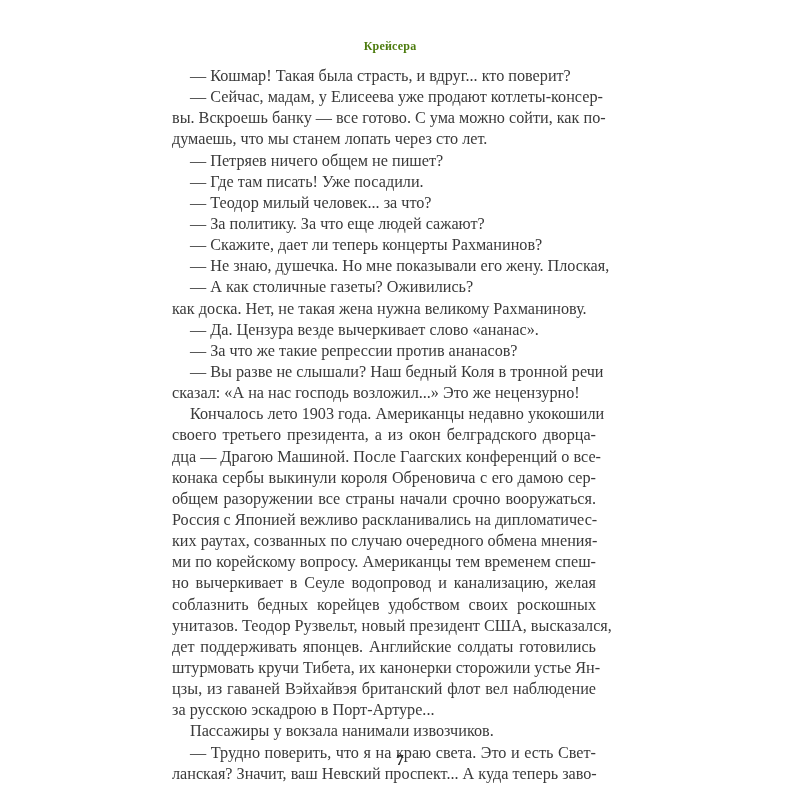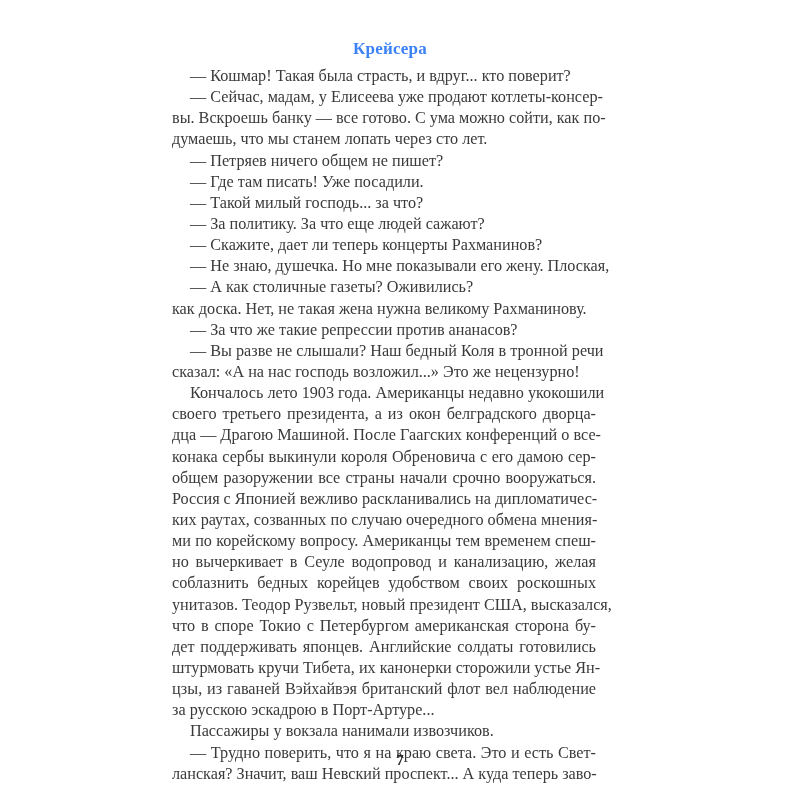--- a/index.html
+++ b/index.html
@@ -5,22 +5,22 @@
     html, body { margin: 0; padding: 0; background: #ffffff; }
     body { width: 800px; height: 800px; position: relative; overflow: hidden; }
     .page {
       position: absolute; left: 0; top: 0; width: 800px; height: 800px;
       background: #ffffff;
       font-family: "Liberation Serif", "DejaVu Serif", serif;
       color: #3a3a3a;
     }
     .title {
       position: absolute; top: 39px; left: 0; width: 780px;
-      text-align: center; font-weight: bold; font-size: 17px;
-      color: #3b82f6; letter-spacing: 0.2px;
+      text-align: center; font-weight: bold; font-size: 12px;
+      color: #4d7c0f; letter-spacing: 0.2px;
     }
     .body {
       position: absolute; top: 66px; left: 172px; width: 424px;
       font-size: 16.2px; line-height: 21.15px;
     }
     .line {
       display: block; white-space: nowrap; height: 21.15px;
       text-align: justify; text-align-last: justify;
     }
     .line.indent { padding-left: 18px; }
@@ -35,41 +35,41 @@
 
 <div class="page">
   <div class="title">Крейсера</div>
   <div class="body" id="body">
       <span class="line indent last">— Кошмар! Такая была страсть, и вдруг... кто поверит?</span>
       <span class="line indent">— Сейчас, мадам, у Елисеева уже продают котлеты-консер-</span>
       <span class="line">вы. Вскроешь банку — все готово. С ума можно сойти, как по-</span>
       <span class="line last">думаешь, что мы станем лопать через сто лет.</span>
       <span class="line indent last">— Петряев ничего общем не пишет?</span>
       <span class="line indent last">— Где там писать! Уже посадили.</span>
-      <span class="line indent last">— Такой милый господь... за что?</span>
+      <span class="line indent last">— Теодор милый человек... за что?</span>
       <span class="line indent last">— За политику. За что еще людей сажают?</span>
       <span class="line indent last">— Скажите, дает ли теперь концерты Рахманинов?</span>
       <span class="line indent">— Не знаю, душечка. Но мне показывали его жену. Плоская,</span>
       <span class="line indent last">— А как столичные газеты? Оживились?</span>
       <span class="line last">как доска. Нет, не такая жена нужна великому Рахманинову.</span>
+      <span class="line indent last">— Да. Цензура везде вычеркивает слово «ананас».</span>
       <span class="line indent last">— За что же такие репрессии против ананасов?</span>
       <span class="line indent">— Вы разве не слышали? Наш бедный Коля в тронной речи</span>
       <span class="line last">сказал: «А на нас господь возложил...» Это же нецензурно!</span>
       <span class="line indent">Кончалось лето 1903 года. Американцы недавно укокошили</span>
       <span class="line">своего третьего президента, а из окон белградского дворца-</span>
       <span class="line">дца — Драгою Машиной. После Гаагских конференций о все-</span>
       <span class="line">конака сербы выкинули короля Обреновича с его дамою сер-</span>
       <span class="line">общем разоружении все страны начали срочно вооружаться.</span>
       <span class="line">Россия с Японией вежливо раскланивались на дипломатичес-</span>
       <span class="line">ких раутах, созванных по случаю очередного обмена мнения-</span>
       <span class="line">ми по корейскому вопросу. Американцы тем временем спеш-</span>
       <span class="line">но вычеркивает в Сеуле водопровод и канализацию, желая</span>
       <span class="line">соблазнить бедных корейцев удобством своих роскошных</span>
       <span class="line">унитазов. Теодор Рузвельт, новый президент США, высказался,</span>
-      <span class="line">что в споре Токио с Петербургом американская сторона бу-</span>
       <span class="line">дет поддерживать японцев. Английские солдаты готовились</span>
       <span class="line">штурмовать кручи Тибета, их канонерки сторожили устье Ян-</span>
       <span class="line">цзы, из гаваней Вэйхайвэя британский флот вел наблюдение</span>
       <span class="line last">за русскою эскадрою в Порт-Артуре...</span>
       <span class="line indent last">Пассажиры у вокзала нанимали извозчиков.</span>
       <span class="line indent">— Трудно поверить, что я на краю света. Это и есть Свет-</span>
       <span class="line">ланская? Значит, ваш Невский проспект... А куда теперь заво-</span>
     </div>
   <div class="folio">7</div>
 </div>

